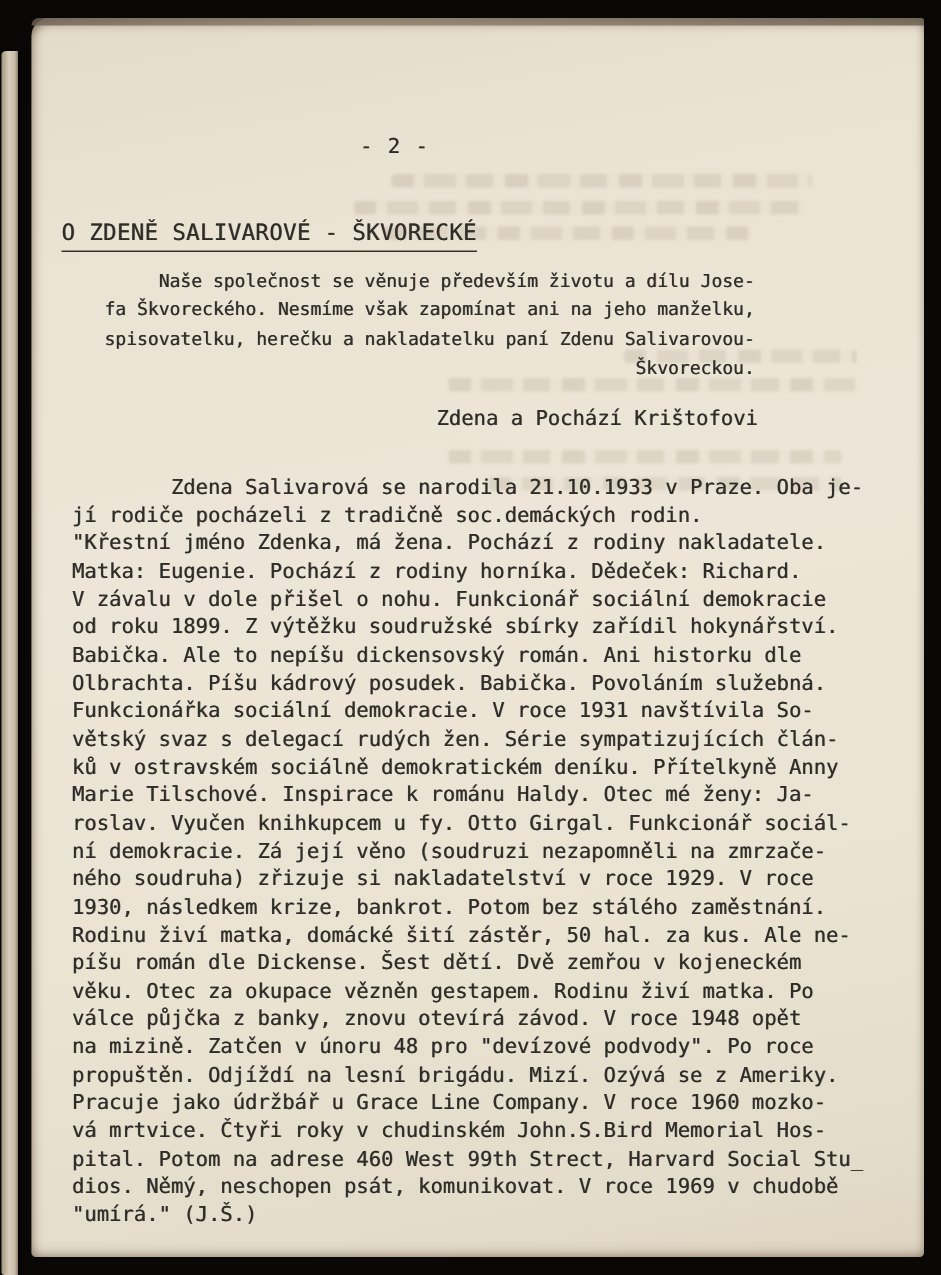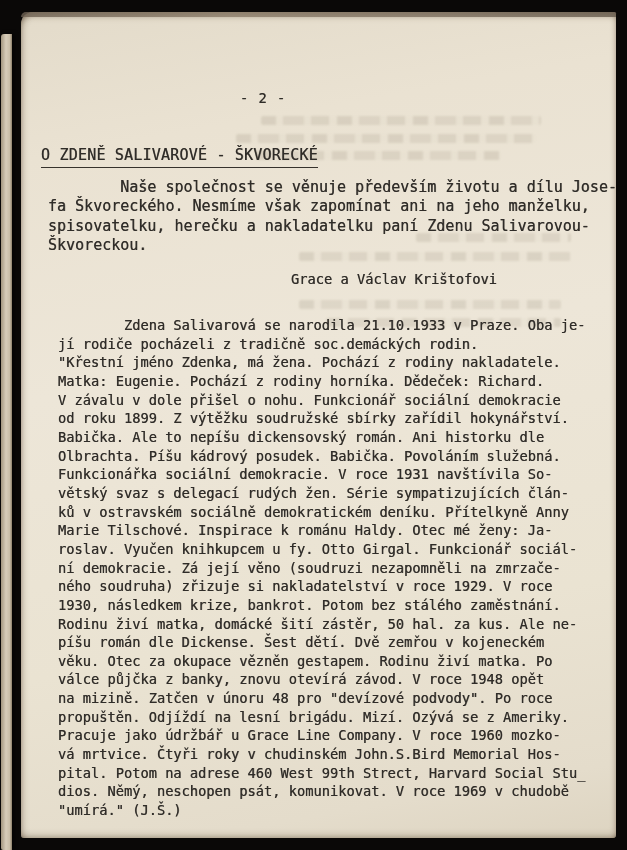--- a/index.html
+++ b/index.html
@@ -47,29 +47,29 @@
     font-size:13.7px;letter-spacing:1px;white-space:pre;
   }
   .heading{
     position:absolute;left:20px;top:134px;
     font-size:15px;letter-spacing:.2px;white-space:pre;
     border-bottom:1.6px solid #36322c;
     padding-bottom:3px;
   }
   .intro{
     position:absolute;left:27px;top:166px;
-    font-size:15px;line-height:19.4px;white-space:pre;
+    font-size:12px;line-height:19.4px;white-space:pre;text-align:right;
   }
   .dedication{
     position:absolute;left:270px;top:259px;
     font-size:13.7px;white-space:pre;
   }
   .body-text{
     position:absolute;left:27px;top:304px;
-    font-size:13.7px;line-height:18.65px;white-space:pre;margin-left:10px;
+    font-size:13.7px;line-height:18.65px;white-space:pre;
   }
 
   
   .ghost{
     position:absolute;height:9px;border-radius:2px;
     background:repeating-linear-gradient(90deg,
       rgba(128,117,97,.40) 0 15px, rgba(128,117,97,.04) 15px 22px,
       rgba(128,117,97,.32) 22px 43px, rgba(128,117,97,.05) 43px 50px,
       rgba(128,117,97,.36) 50px 68px, rgba(128,117,97,.04) 68px 76px);
     filter:blur(1.1px);
@@ -102,21 +102,21 @@
 
     <div class="page-number ink">- 2 -</div>
 
     <div class="heading ink">O ZDENĚ SALIVAROVÉ - ŠKVORECKÉ</div>
 
     <div class="intro ink">        Naše společnost se věnuje především životu a dílu Jose-
 fa Škvoreckého. Nesmíme však zapomínat ani na jeho manželku,
 spisovatelku, herečku a nakladatelku paní Zdenu Salivarovou-
 Škvoreckou.</div>
 
-    <div class="dedication ink">Grace a Václav Krištofovi</div>
+    <div class="dedication ink">Zdena a Pochází Krištofovi</div>
 
     <div class="body-text ink">        Zdena Salivarová se narodila 21.10.1933 v Praze. Oba je-
 jí rodiče pocházeli z tradičně soc.demáckých rodin.
 "Křestní jméno Zdenka, má žena. Pochází z rodiny nakladatele.
 Matka: Eugenie. Pochází z rodiny horníka. Dědeček: Richard.
 V závalu v dole přišel o nohu. Funkcionář sociální demokracie
 od roku 1899. Z výtěžku soudružské sbírky zařídil hokynářství.
 Babička. Ale to nepíšu dickensovský román. Ani historku dle
 Olbrachta. Píšu kádrový posudek. Babička. Povoláním služebná.
 Funkcionářka sociální demokracie. V roce 1931 navštívila So-

